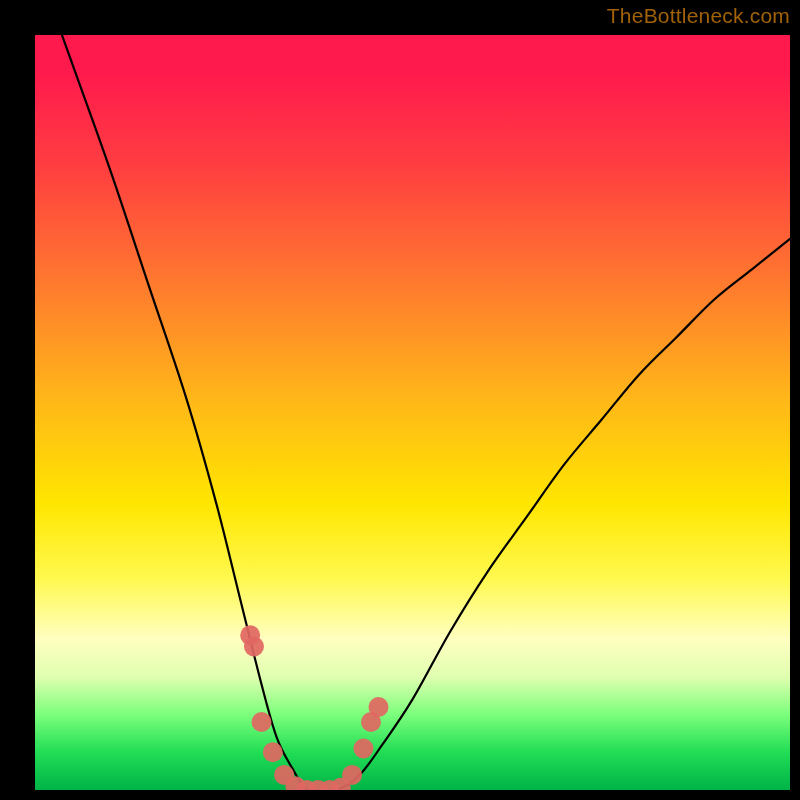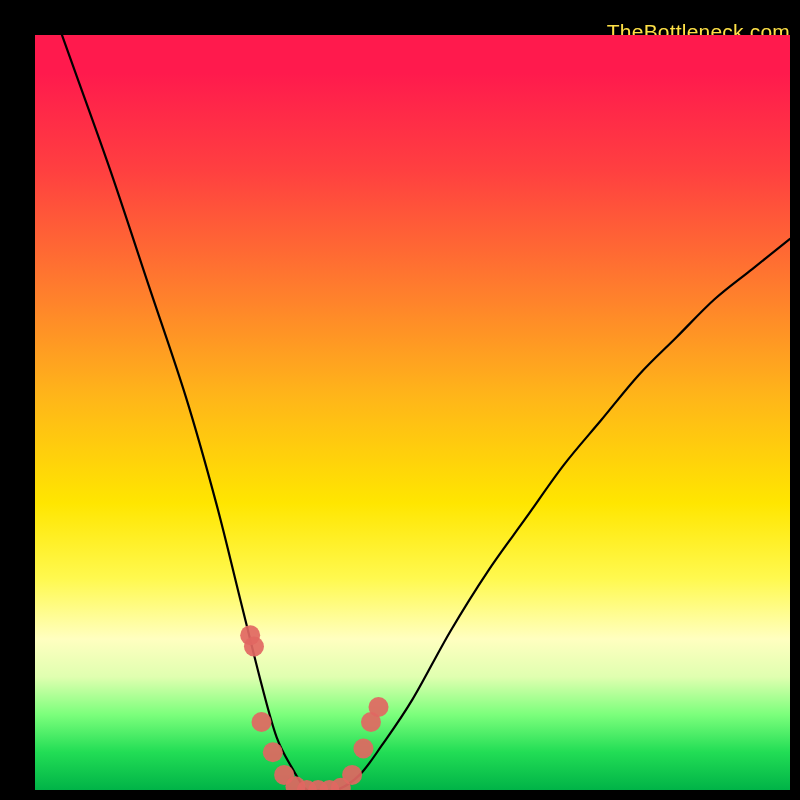--- a/index.html
+++ b/index.html
@@ -41,23 +41,23 @@
       #fff94f 72%,
       #ffffc0 80%,
       #e0ffb0 85%,
       #7cff7c 90%,
       #22dd55 95%,
       #00b347 100%
     );
   }
   .watermark {
     position: absolute;
-    top: 20px;
+    top: 4px;
     right: 10px;
-    color: #fde047;
+    color: #a16207;
     font-size: 21px;
     font-weight: 500;
     letter-spacing: 0.2px;
     user-select: none;
   }
   svg.curve {
     position: absolute;
     inset: 0;
     width: 100%;
     height: 100%;

